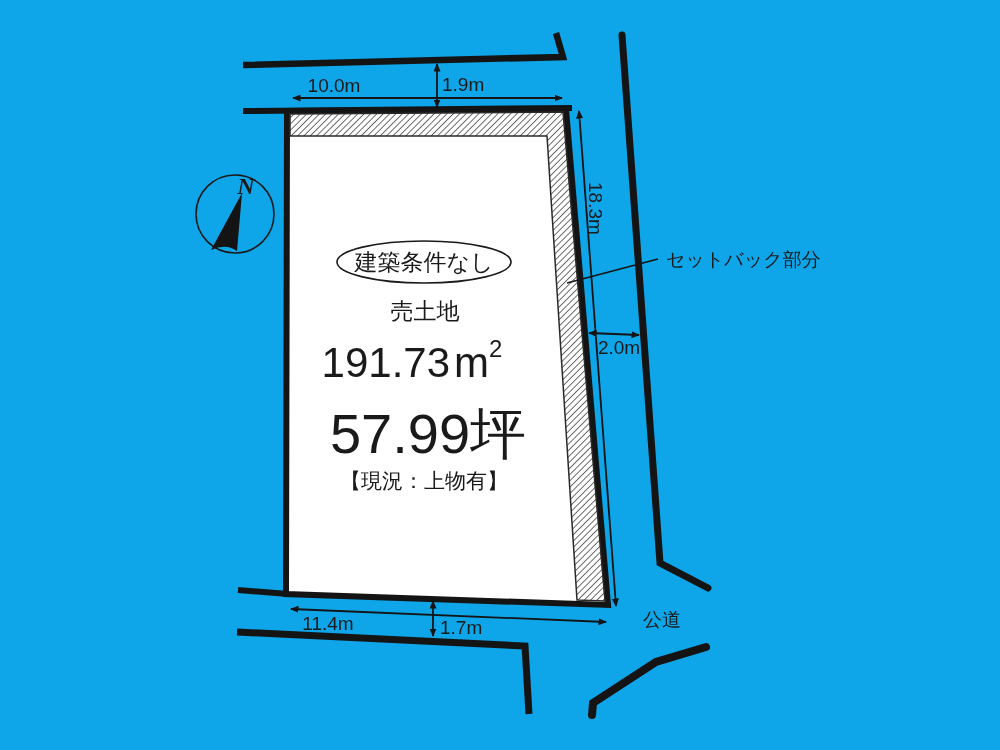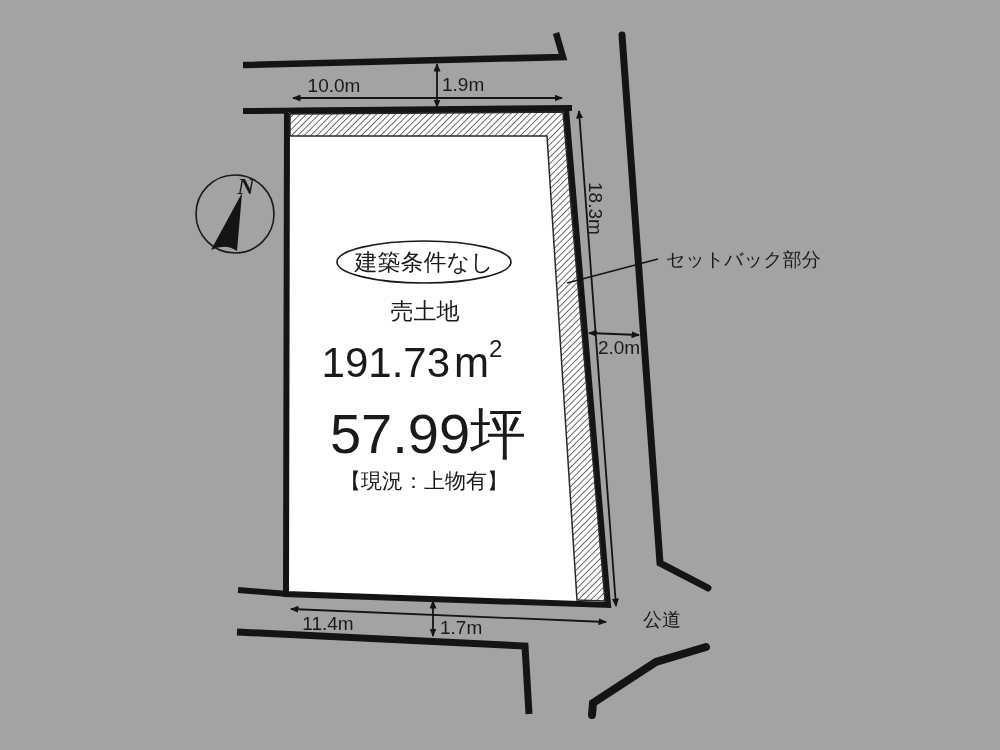--- a/index.html
+++ b/index.html
@@ -8,21 +8,21 @@
     background: #ffffff;
     width: 1000px;
     height: 750px;
     overflow: hidden;
     font-family: "Liberation Sans", sans-serif;
   }
   .canvas {
     position: relative;
     width: 1000px;
     height: 750px;
-    background: #a3a3a3;
+    background: #0ea5e9;
   }
   svg { display: block; }
   .road      { stroke: #141414; fill: none; }
   .plot      { stroke: #141414; fill: #ffffff; stroke-width: 6; stroke-linejoin: miter; }
   .setband   { stroke: #2a2a2a; stroke-width: 1.5; }
   .dim       { stroke: #141414; stroke-width: 1.8; fill: none; }
   .leader    { stroke: #141414; stroke-width: 1.6; fill: none; }
   .lbl       { fill: #1a1a1a; font-family: "Liberation Sans", sans-serif; }
   .dim-lbl   { font-size: 19px; }
   .jp-lbl    { font-size: 19px; }

